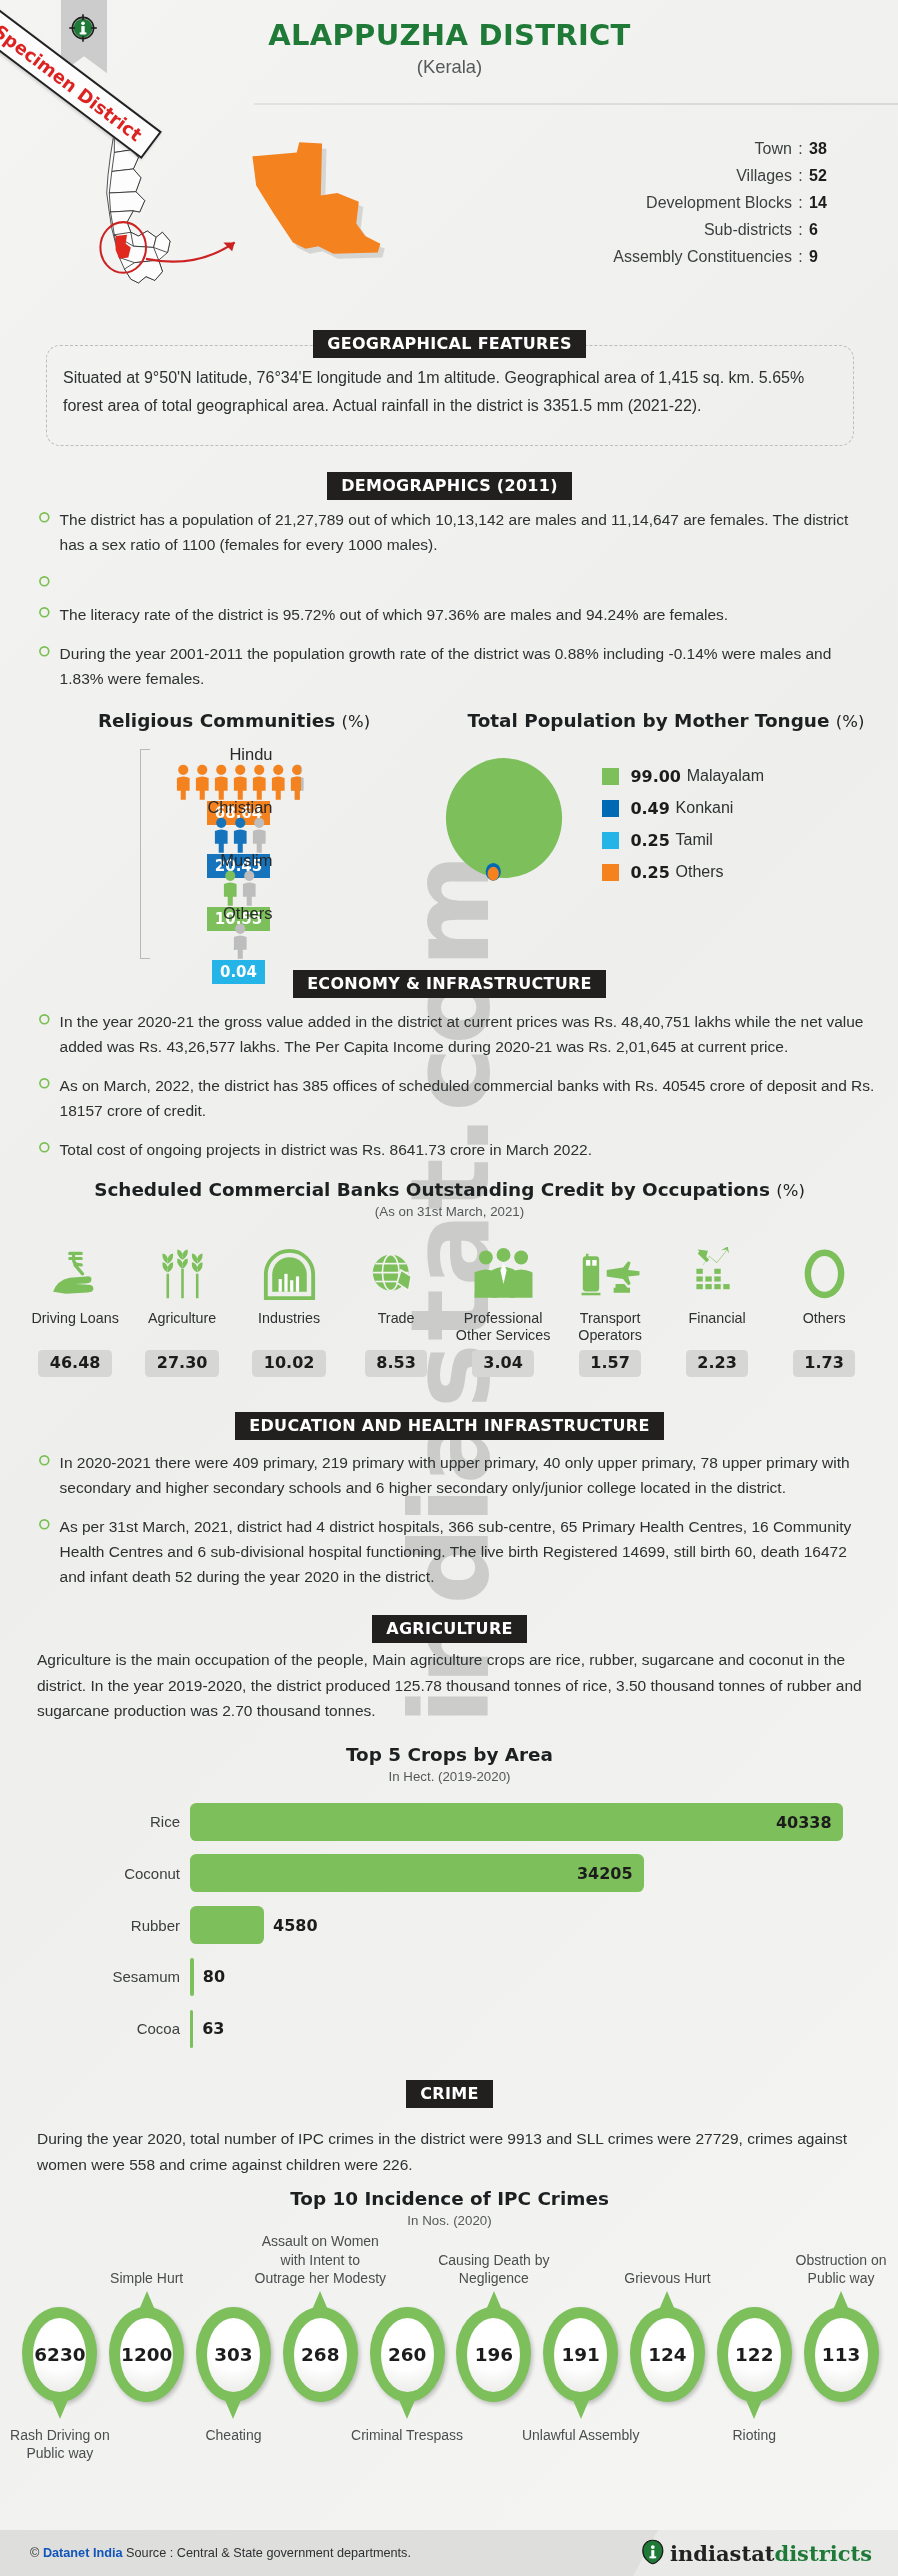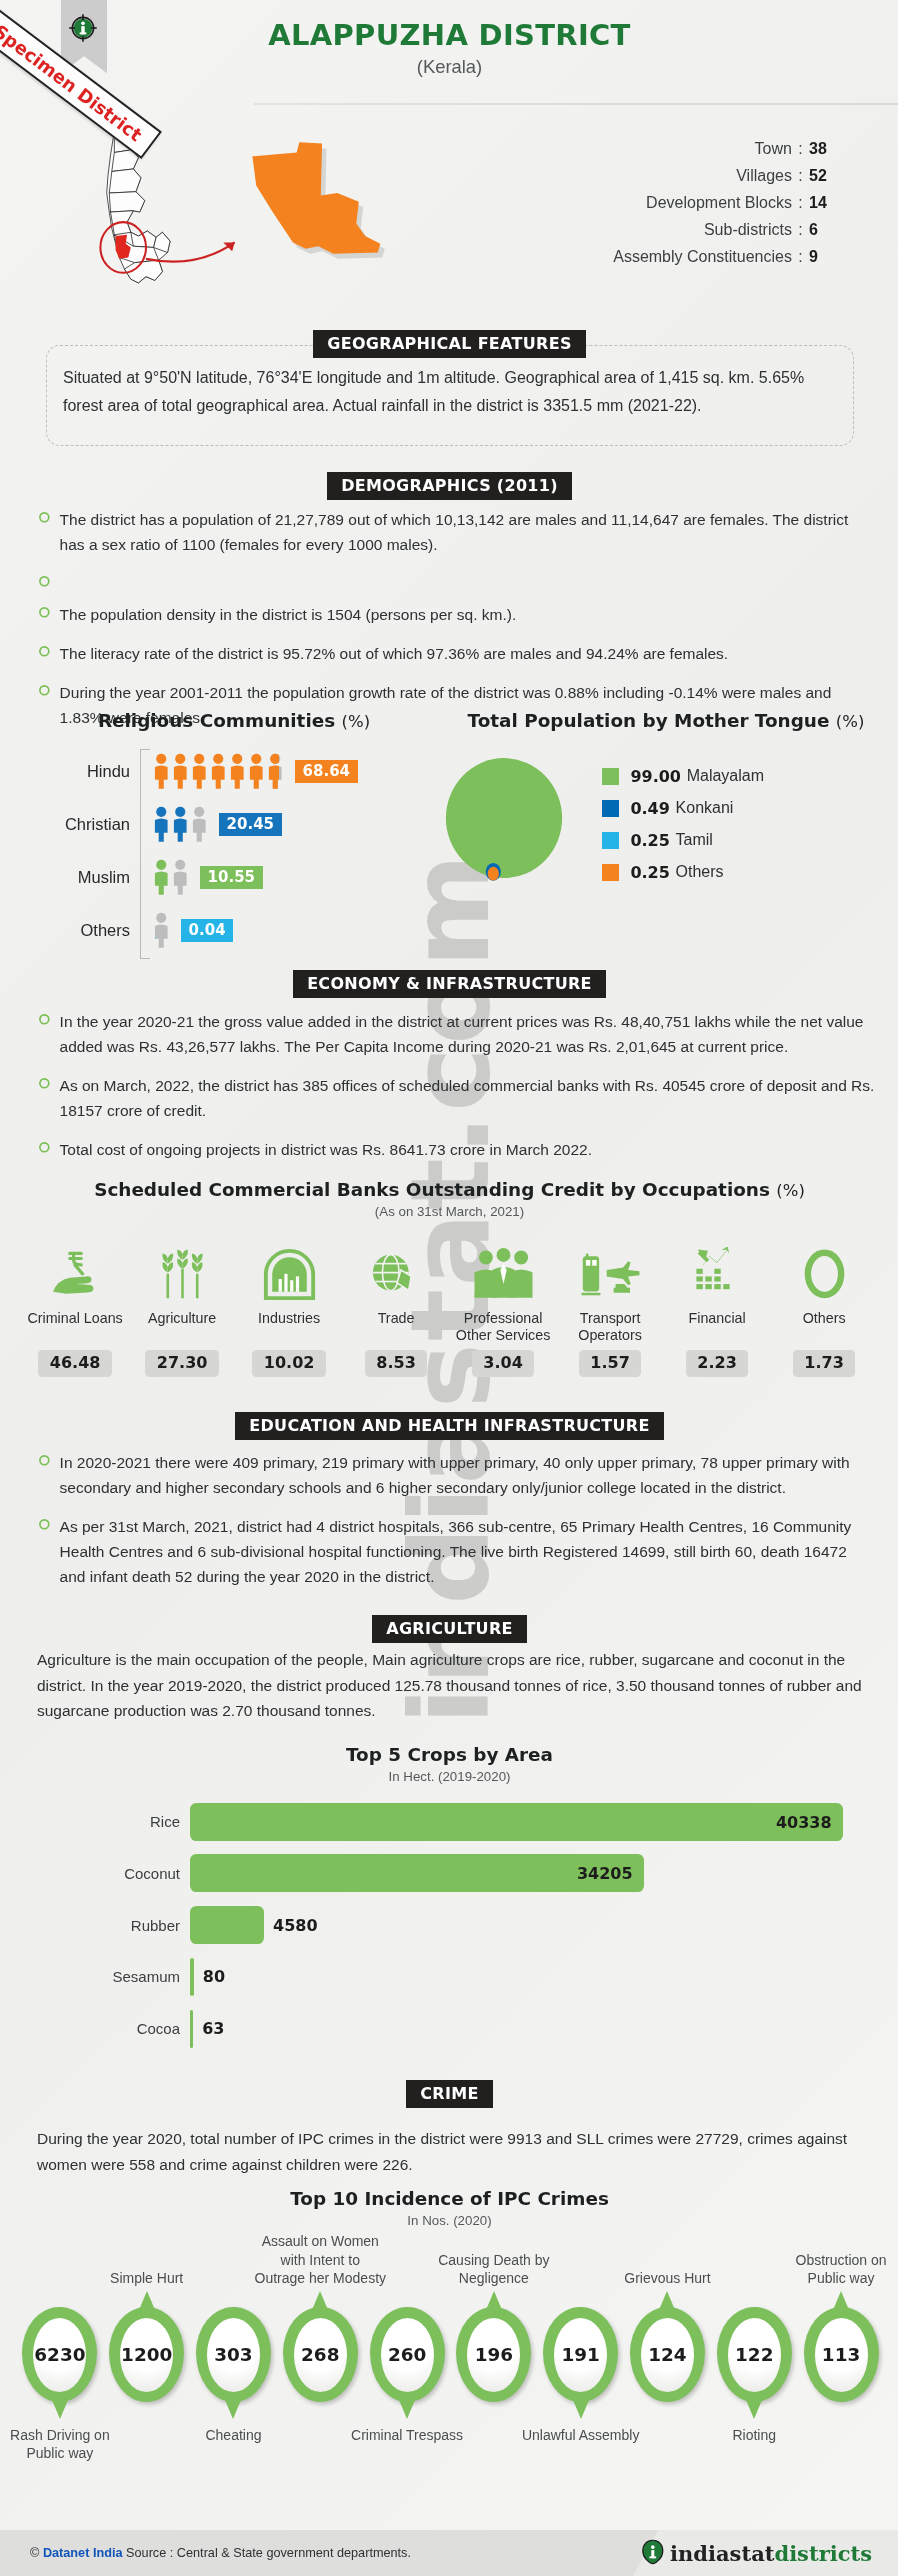--- a/index.html
+++ b/index.html
@@ -102,21 +102,21 @@
   
   .chead {
     position: absolute; text-align: center; z-index: 5;
     font-size: 18.4px; font-weight: bold; color: #1d2021;
     font-family:"DejaVu Sans", sans-serif;
   }
   .chead .unit { font-weight: normal; font-size: 16.5px; }
   .csub { font-size: 13.3px; color: #55595a; font-weight: normal; margin-top: 3.8px; font-family:"Liberation Sans",sans-serif;}
   
   .relig { position: absolute; left: 44px; top: 745px; width: 380px; z-index: 5;}
-  .relig-row { display: flex; align-items: center; height: 53px; position: relative;}
+  .relig-row { display: flex; align-items: center; height: 53px; position: relative; flex-direction: column;}
   .relig-lbl { width: 95px; text-align: right; padding-right: 9px; font-size: 16.5px; color: #28292a;}
   .relig-brace {
     position: absolute; left: 96px; top: 3.8px; width: 10px; height: 210px;
     border-left: 1.9px solid #b9b9b9; border-top: 1.9px solid #b9b9b9; border-bottom: 1.9px solid #b9b9b9;
   }
   .people { display: flex; align-items: flex-end; margin-left: 14px; }
   .person { width: 16.5px; height: 37px; margin-right: 2.5px; }
   .tagbox {
     margin-left: 9px; position: relative;
     color: #fff; font-size: 15px; font-weight: bold;
@@ -330,28 +330,20 @@
             <circle cx="10" cy="10" r="7" fill="none" stroke="#79bf52" stroke-width="2.6"></circle>
           </svg>
         </div>
     </div>
     <div class="bullet">
       <div class="bdot">
           <svg width="12.7" height="12.7" viewBox="0 0 20 20">
             <circle cx="10" cy="10" r="7" fill="none" stroke="#79bf52" stroke-width="2.6"></circle>
           </svg>
         </div>
-      <div class="btext">The population density in the district is 1504 (persons per sq. km.).</div>
-    </div>
-    <div class="bullet">
-      <div class="bdot">
-          <svg width="12.7" height="12.7" viewBox="0 0 20 20">
-            <circle cx="10" cy="10" r="7" fill="none" stroke="#79bf52" stroke-width="2.6"></circle>
-          </svg>
-        </div>
       <div class="btext">The literacy rate of the district is 95.72% out of which 97.36% are males and 94.24% are females.</div>
     </div>
     <div class="bullet">
       <div class="bdot">
           <svg width="12.7" height="12.7" viewBox="0 0 20 20">
             <circle cx="10" cy="10" r="7" fill="none" stroke="#79bf52" stroke-width="2.6"></circle>
           </svg>
         </div>
       <div class="btext">During the year 2001-2011 the population growth rate of the district was 0.88% including -0.14% were males and 1.83% were females.</div>
     </div>
@@ -552,21 +544,21 @@
     <div class="csub">(As on 31st March, 2021)</div>
   </div>
   <div class="occ">
     <div class="occ-col">
       <div class="occ-ico">
         <svg width="55" height="55" viewBox="0 0 86 86">
             <path d="M8 70 q6-18 26-22 l26-2 q8-1 8 5 q0 6-9 6 l-16 1 l20 1 q8 0 8 6 q0 6-9 6 l-34 2 z" fill="#7cbf5b"></path>
             <path d="M34 10 h18 M34 18 h18 M40 10 v10 q0 8 12 8 M42 28 l12 14" stroke="#7cbf5b" stroke-width="5" fill="none" stroke-linecap="round"></path>
           </svg>
       </div>
-      <div class="occ-lbl">Criminal Loans</div>
+      <div class="occ-lbl">Driving Loans</div>
       <div class="occ-pill">46.48</div>
     </div>
     <div class="occ-col">
       <div class="occ-ico">
         <svg width="55" height="55" viewBox="0 0 86 86">
             <g fill="#7cbf5b">
               <path d="M20 80 v-38 M43 80 v-46 M66 80 v-38" stroke="#7cbf5b" stroke-width="4"></path>
               <path d="M20 40 q-10-6-8-16 q10 2 8 16 z M20 40 q10-6 8-16 q-10 2-8 16 z M20 26 q-10-6-8-16 q10 2 8 16 z M20 26 q10-6 8-16 q-10 2-8 16 z"></path>
               <path d="M43 34 q-10-6-8-16 q10 2 8 16 z M43 34 q10-6 8-16 q-10 2-8 16 z M43 20 q-10-6-8-16 q10 2 8 16 z M43 20 q10-6 8-16 q-10 2-8 16 z"></path>
               <path d="M66 40 q-10-6-8-16 q10 2 8 16 z M66 40 q10-6 8-16 q-10 2-8 16 z M66 26 q-10-6-8-16 q10 2 8 16 z M66 26 q10-6 8-16 q-10 2-8 16 z"></path>

